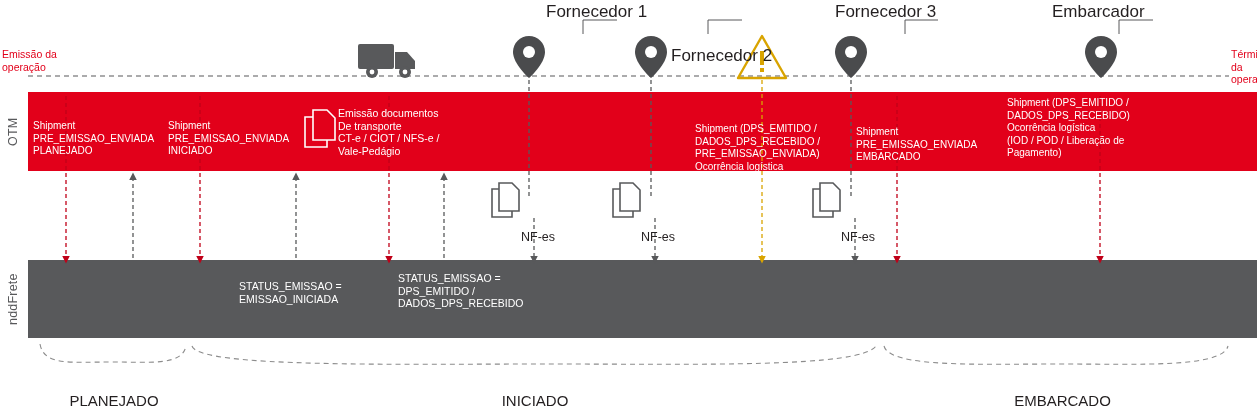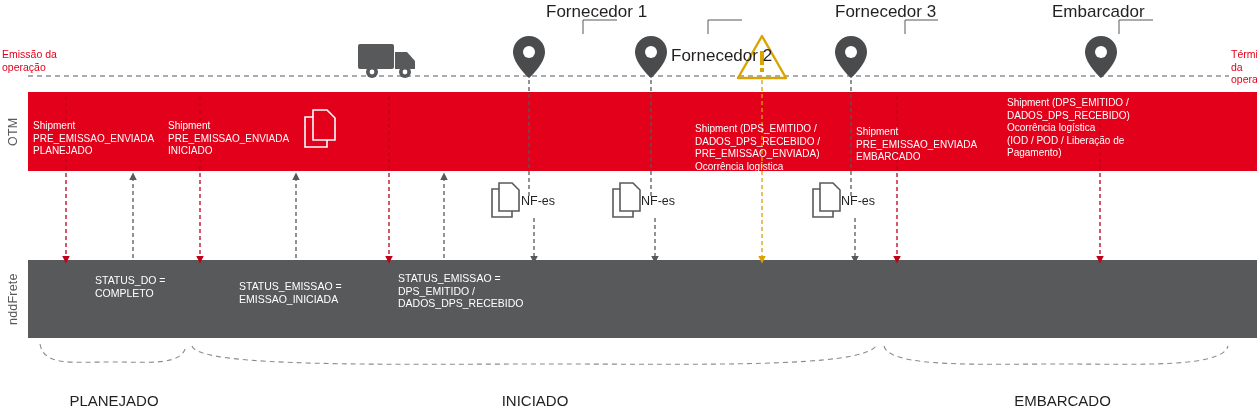--- a/index.html
+++ b/index.html
@@ -90,20 +90,21 @@
     color: #231f20;
     text-align: center;
     white-space: nowrap;
   }
 
   
   .nfe-label {
     font-size: 12.5px;
     color: #231f20;
     white-space: nowrap;
+    margin-top: 36px;
   }
 
   
   .doc-label {
     font-size: 10.5px;
     line-height: 12.6px;
     color: #ffffff;
     white-space: pre-line;
   }
 
@@ -231,36 +232,38 @@
   <div class="abs top-caption" style="left:671px; top:2px;margin-top:44px;">Fornecedor 2</div>
   <div class="abs top-caption" style="left:835px; top:2px;">Fornecedor 3</div>
   <div class="abs top-caption" style="left:1052px; top:2px;">Embarcador</div>
 
   <div class="abs otm-text" style="left:33px; top:120px; width:140px;">Shipment
 PRE_EMISSAO_ENVIADA
 PLANEJADO</div>
   <div class="abs otm-text" style="left:168px; top:120px; width:140px;">Shipment
 PRE_EMISSAO_ENVIADA
 INICIADO</div>
+  <div class="abs doc-label" style="left:338px; top:107px; width:118px;">Emissão documentos
+De transporte
+CT-e / CIOT / NFS-e /
+Vale-Pedágio</div>
   <div class="abs otm-text" style="left:695px; top:123px; width:150px;">Shipment (DPS_EMITIDO /
 DADOS_DPS_RECEBIDO /
 PRE_EMISSAO_ENVIADA)
 Ocorrência logística
 (Custo Acessório)</div>
   <div class="abs otm-text" style="left:856px; top:126px; width:150px;">Shipment
 PRE_EMISSAO_ENVIADA
 EMBARCADO</div>
   <div class="abs otm-text" style="left:1007px; top:97px; width:160px;">Shipment  (DPS_EMITIDO /
 DADOS_DPS_RECEBIDO)
 Ocorrência logística
 (IOD / POD / Liberação de
 Pagamento)</div>
 
-  <div class="abs ndd-text" style="left:95px; top:274px; width:150px;">STATUS_DO =
-COMPLETO</div>
   <div class="abs ndd-text" style="left:239px; top:280px; width:160px;">STATUS_EMISSAO =
 EMISSAO_INICIADA</div>
   <div class="abs ndd-text" style="left:398px; top:272px; width:170px;">STATUS_EMISSAO =
 DPS_EMITIDO /
 DADOS_DPS_RECEBIDO</div>
 
   <div class="abs nfe-label" style="left:521px; top:194px;">NF-es</div>
   <div class="abs nfe-label" style="left:641px; top:194px;">NF-es</div>
   <div class="abs nfe-label" style="left:841px; top:194px;">NF-es</div>
 

